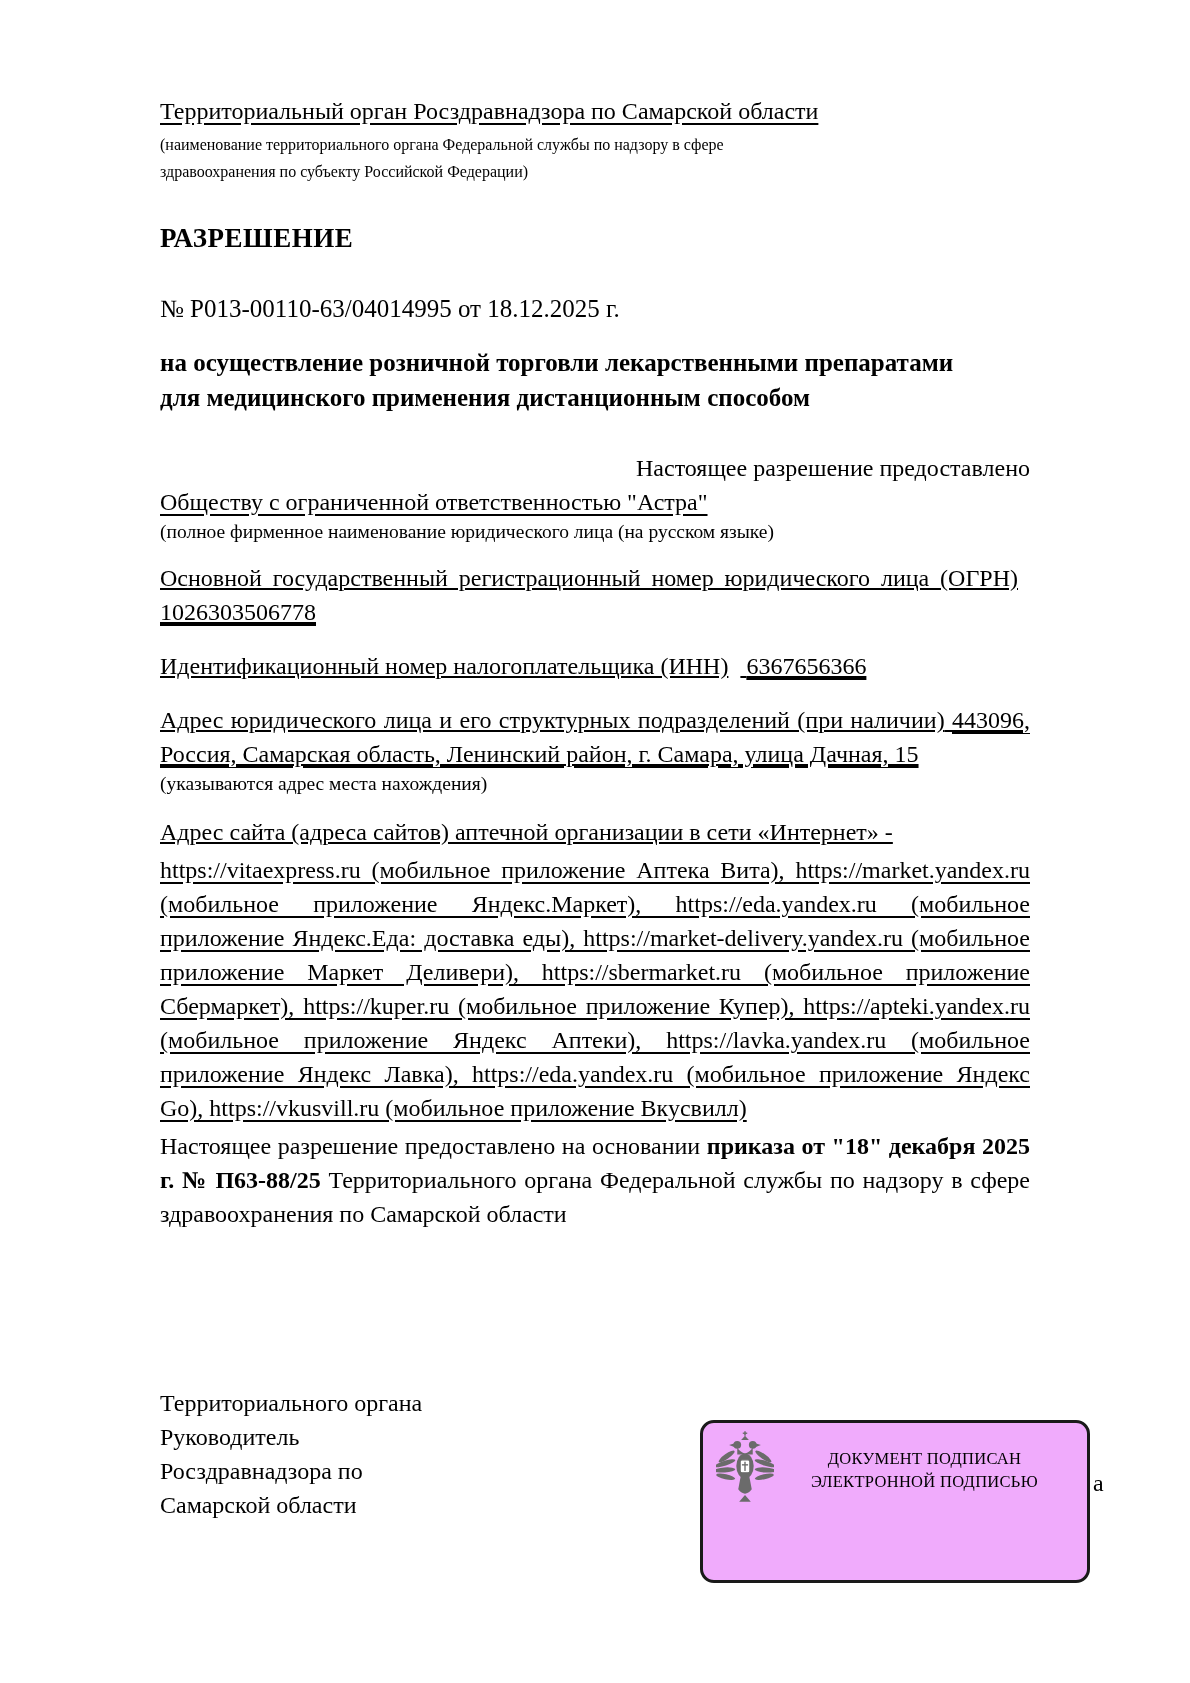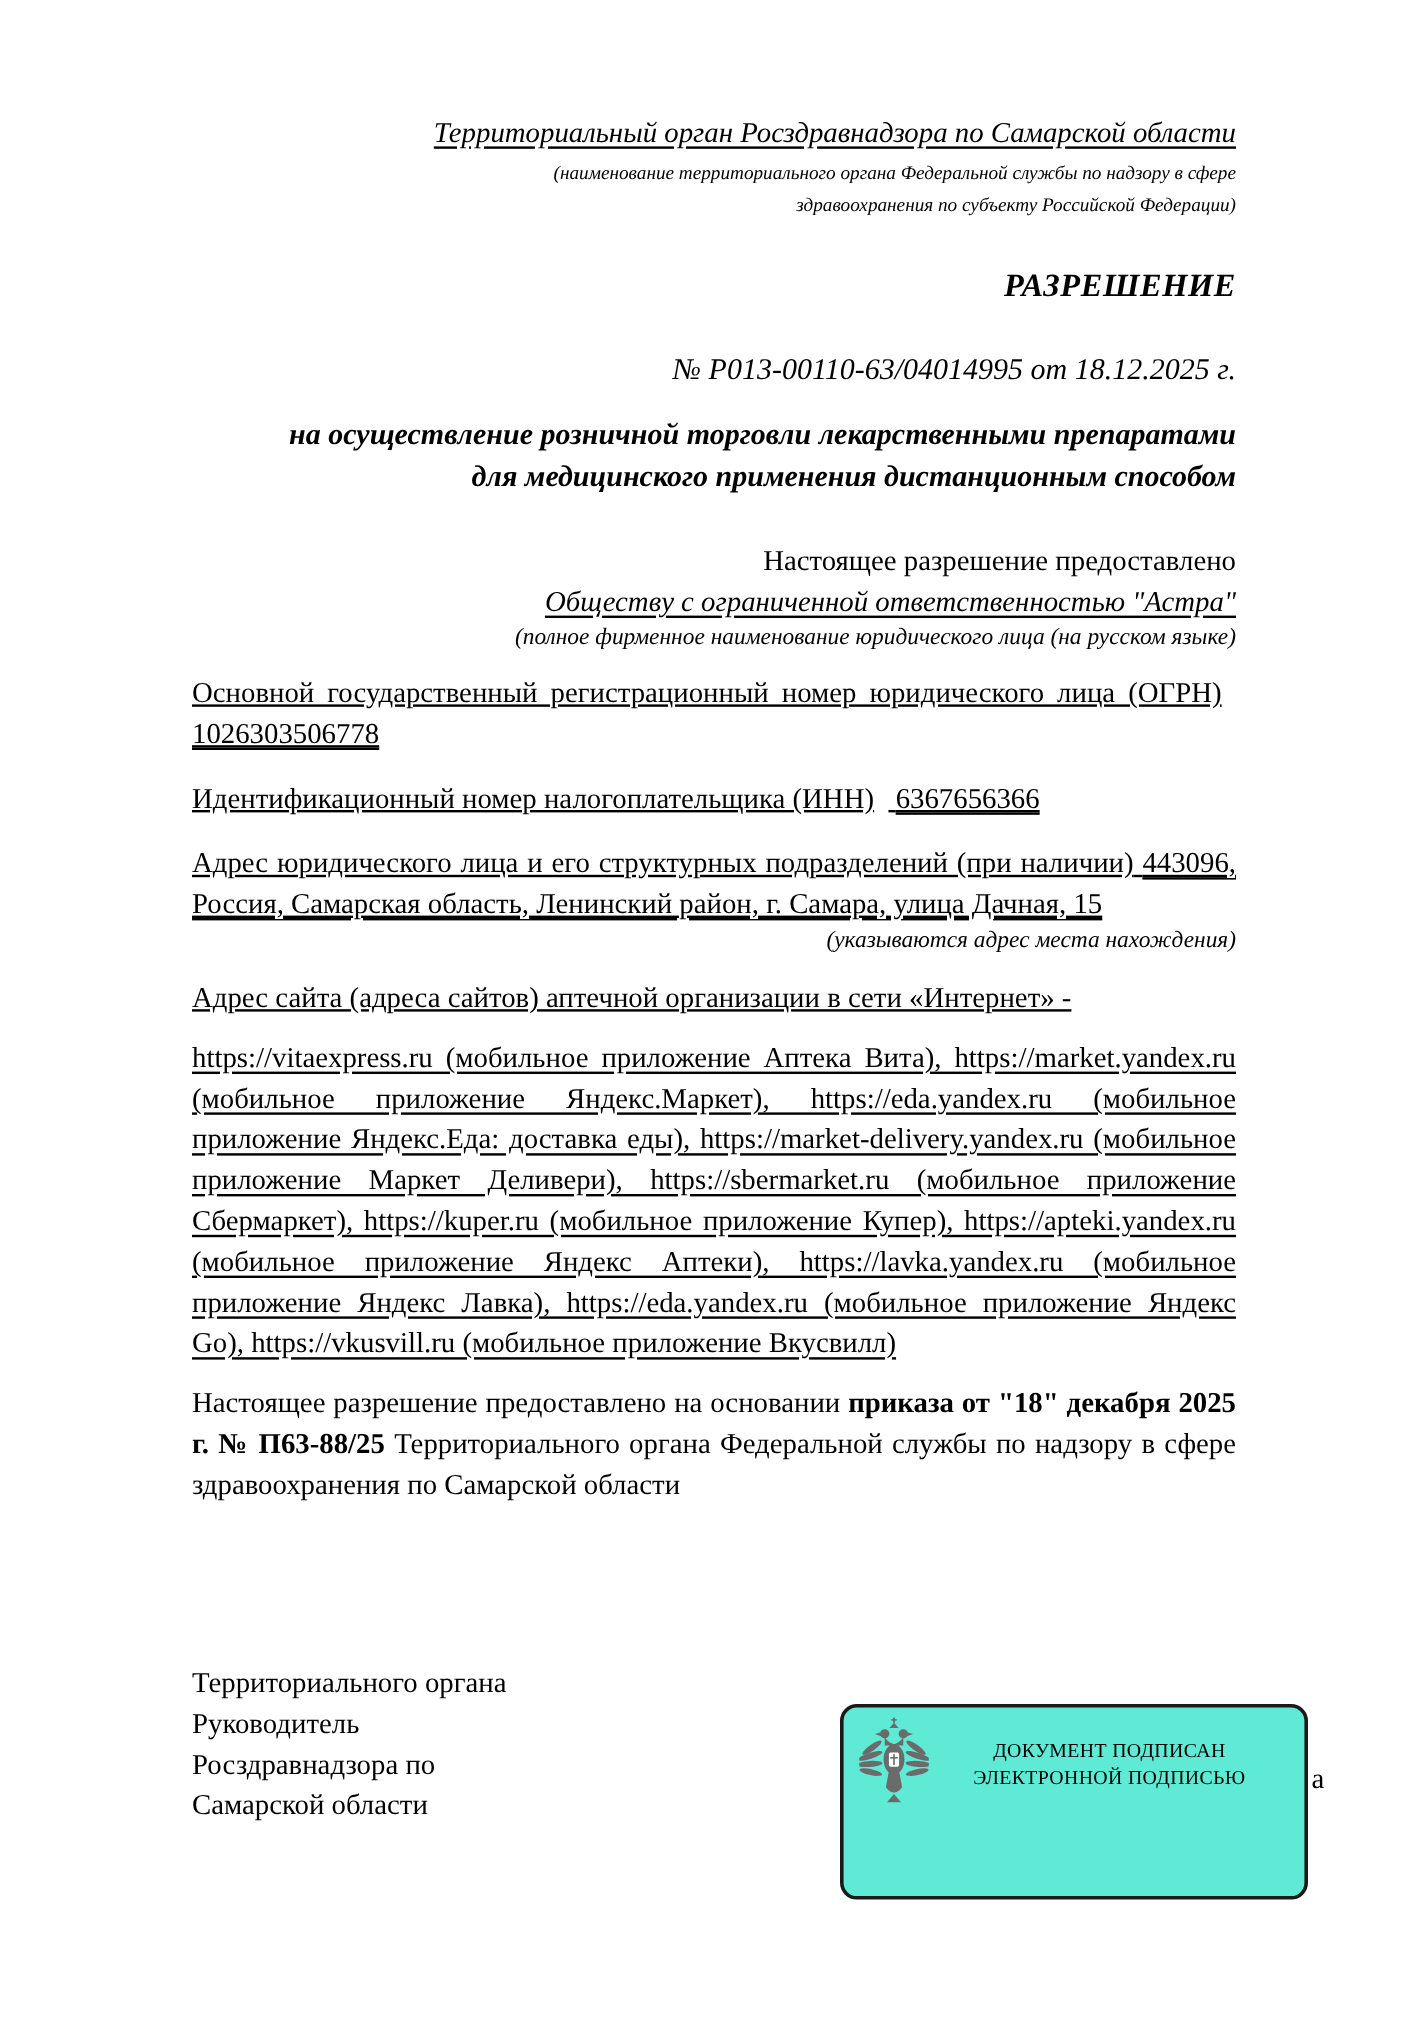--- a/index.html
+++ b/index.html
@@ -9,45 +9,45 @@
     background:#ffffff;
     color:#000;
     font-family:"Liberation Serif","DejaVu Serif",serif;
     overflow:hidden;
   }
   .content {
     position:absolute;
     left:160px; width:870px; top:96px;
     font-size:24px; line-height:34px;
   }
-  .center { text-align:right;font-style:italic; }
+  .center { text-align:left; }
   .just { text-align:justify; }
   .u { text-decoration:underline; text-underline-offset:4px; }
   .header-org { font-size:24px; line-height:30px; }
   .header-caption { font-size:16px; line-height:27px; margin-top:5px; }
   .doc-title { margin-top:36px; font-weight:bold; font-size:27px; line-height:34px; letter-spacing:0.5px; }
   .number-line { margin-top:38px; font-size:25px; line-height:32px; }
   .subject { margin-top:20px; font-weight:bold; font-size:25px; line-height:35px; }
   .granted { margin-top:36px;text-align:right; }
   .small-caption { font-size:19.5px; line-height:26px; }
   .para { margin-top:16px;text-decoration:underline; }
-  .para-tight { margin-top:16px; }
+  .para-tight { margin-top:4px; }
   .label-gap { margin-right:12px; }
   .sig-block {
     position:absolute; left:160px; top:1386px;
     font-size:24px; line-height:34px;
   }
   .frag {
     position:absolute; left:1093px; top:1470px; font-size:24px;
   }
   .stamp {
     position:absolute; left:700px; top:1420px;
     width:384px; height:157px;
     border:3px solid #1a1a1a; border-radius:14px;
-    background:#5eead4;
+    background:#f0abfc;
     box-sizing:content-box;
   }
   .stamp-top { display:flex; align-items:center; padding:8px 12px 0 13px; }
   .stamp-emblem { width:58px; height:76px; flex:0 0 auto; }
   .stamp-title { flex:1 1 auto; text-align:center; font-size:16.5px; line-height:23px; letter-spacing:0.3px; padding-top:2px; }
   .stamp-lines { padding:2px 10px 0 13px; font-size:15.5px; line-height:26.5px; white-space:nowrap; }
   .stamp-lines b { font-weight:bold; }
 </style>
 </head>
 <body>

